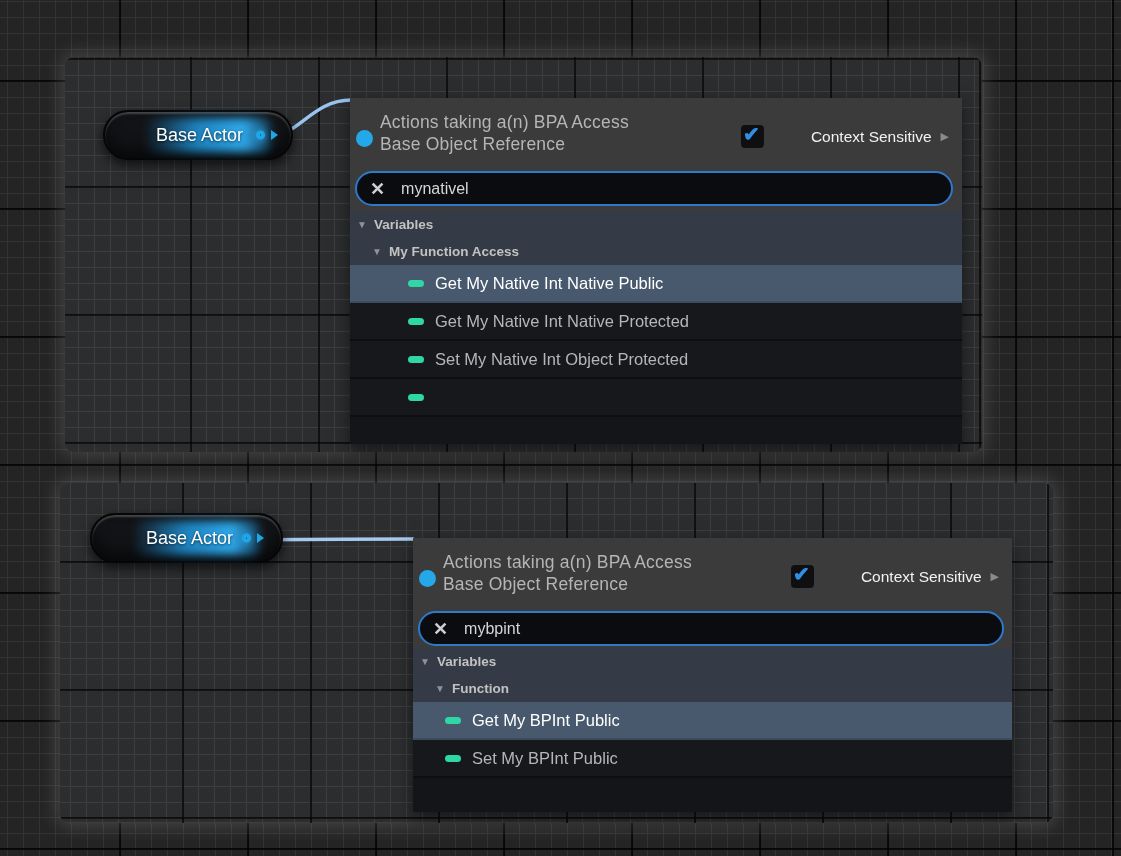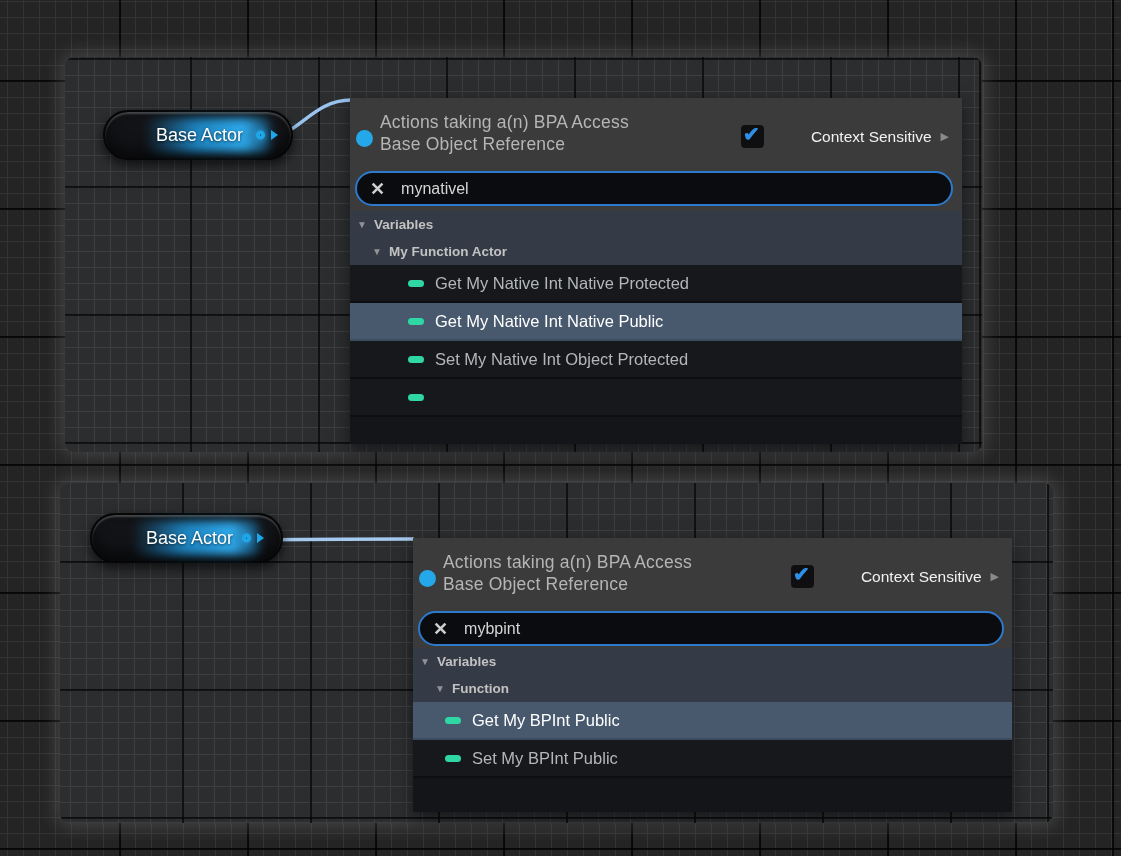--- a/index.html
+++ b/index.html
@@ -195,29 +195,29 @@
         <span class="query">mynativel</span>
       </div>
     </div>
     <div class="menu-list">
       <div class="group lvl0">
         <span class="tri">▼</span>
         <span>Variables</span>
       </div>
       <div class="group lvl1">
         <span class="tri">▼</span>
-        <span>My Function Actor</span>
+        <span>My Function Access</span>
+      </div>
+      <div class="item selected">
+        <span class="varpill"></span>
+        <span>Get My Native Int Native Public</span>
       </div>
       <div class="item">
         <span class="varpill"></span>
         <span>Get My Native Int Native Protected</span>
-      </div>
-      <div class="item selected">
-        <span class="varpill"></span>
-        <span>Get My Native Int Native Public</span>
       </div>
       <div class="item">
         <span class="varpill"></span>
         <span>Set My Native Int Object Protected</span>
       </div>
       <div class="item">
         <span class="varpill"></span>
       </div>
     </div>
   </div>

